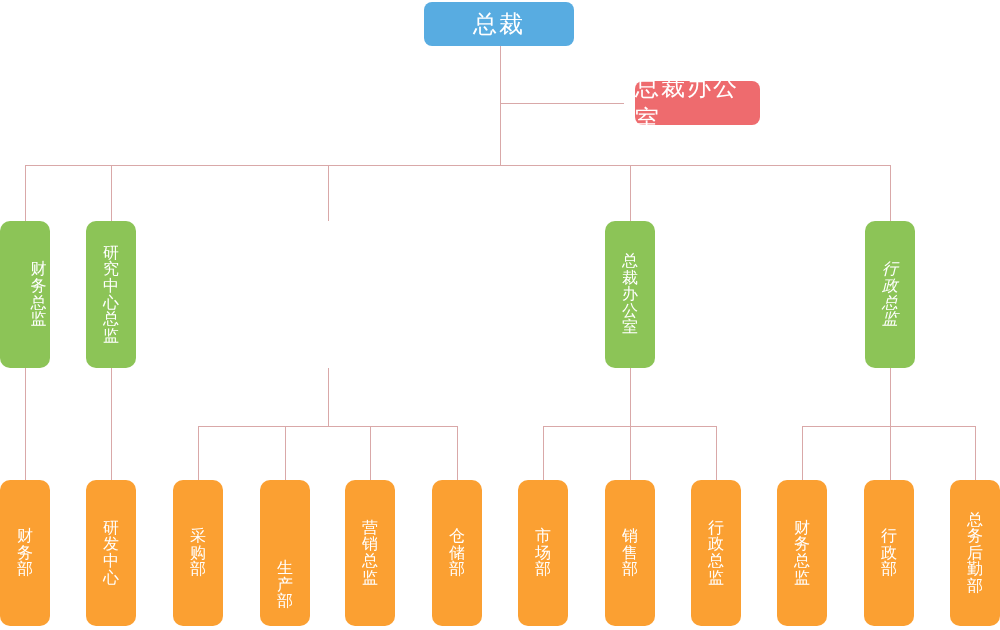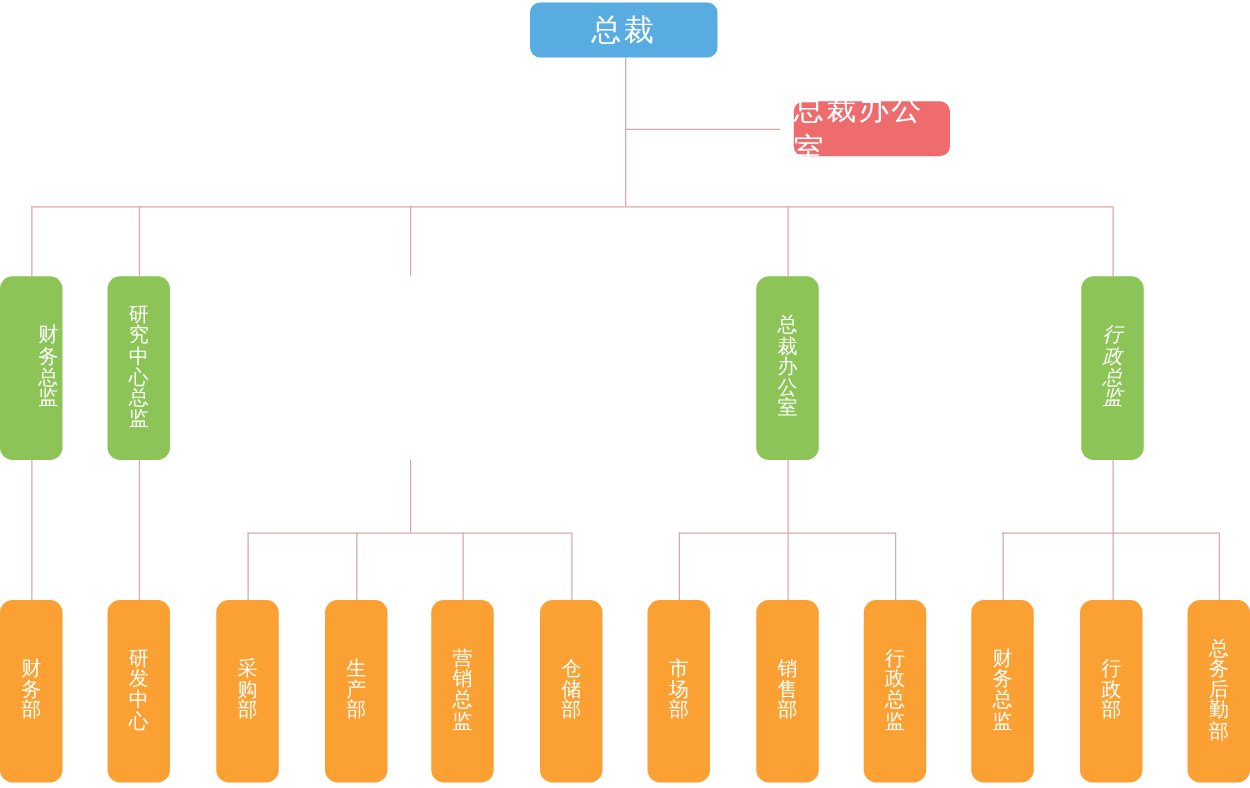--- a/index.html
+++ b/index.html
@@ -117,21 +117,21 @@
 
   <div class="node vbox department" style="left:0px;">
     <span class="vlabel">财务部</span>
   </div>
   <div class="node vbox department" style="left:86px;">
     <span class="vlabel">研发中心</span>
   </div>
   <div class="node vbox department" style="left:173px;">
     <span class="vlabel">采购部</span>
   </div>
-  <div class="node vbox department" style="left:260px;">
+  <div class="node vbox department" style="left:260px;align-items:flex-end;">
     <span class="vlabel">生产部</span>
   </div>
   <div class="node vbox department" style="left:345px;">
     <span class="vlabel">营销总监</span>
   </div>
   <div class="node vbox department" style="left:432px;">
     <span class="vlabel">仓储部</span>
   </div>
   <div class="node vbox department" style="left:518px;">
     <span class="vlabel">市场部</span>

